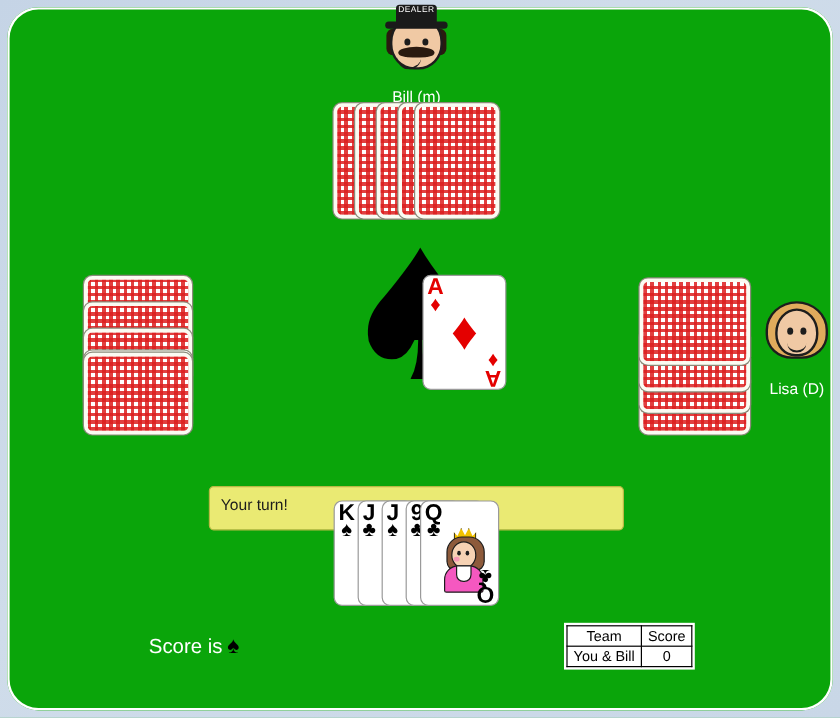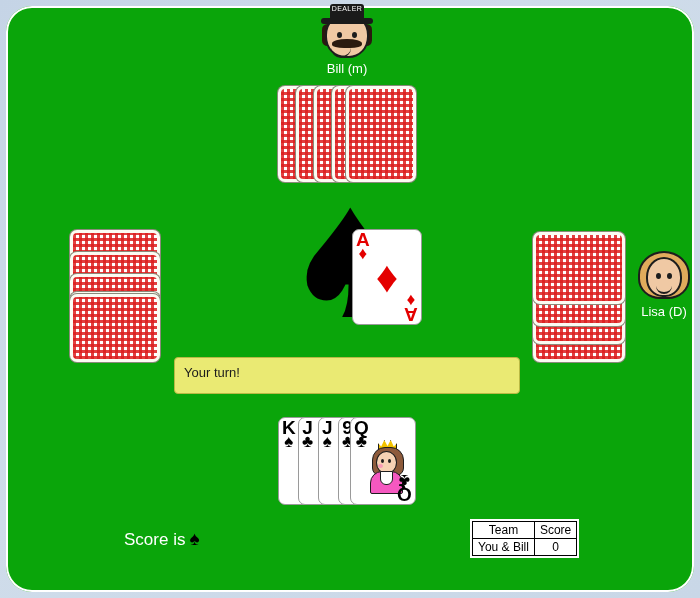--- a/index.html
+++ b/index.html
@@ -25,21 +25,21 @@
     border-radius: 26px;
     box-shadow: inset 0 0 0 2px #ffffff;
   }
   
   .player { position: absolute; text-align: center; }
   .player .pname {
     color: #ffffff;
     font-size: 13px;
     font-family: "Liberation Sans", sans-serif;
     white-space: nowrap;
-    margin-top: 1px;
+    margin-top: 13px;
   }
   .avatar { position: relative; width: 56px; height: 56px; margin: 0 auto; }
 
   
   .face {
     position: absolute; left: 6px; top: 8px;
     width: 44px; height: 46px;
     border-radius: 50% 50% 46% 46%;
     background: #f0c9a4;
     border: 2px solid #1d1d1d;
@@ -186,20 +186,21 @@
   .msg-box {
     position: absolute;
     background: #eaea73;
     border: 1px solid #b9b944;
     border-radius: 4px;
     box-sizing: border-box;
     padding: 7px 9px;
     font-size: 13px;
     color: #1c1c1c;
     font-family: "Liberation Sans", sans-serif;
+    margin-top: 48px;
   }
   
   .trump-label {
     position: absolute;
     color: #ffffff;
     font-size: 17px;
     white-space: nowrap;
     font-family: "Liberation Sans", sans-serif;
   }
   .trump-label .sp { color: #000000; font-size: 19px; margin-left: 4px; }

